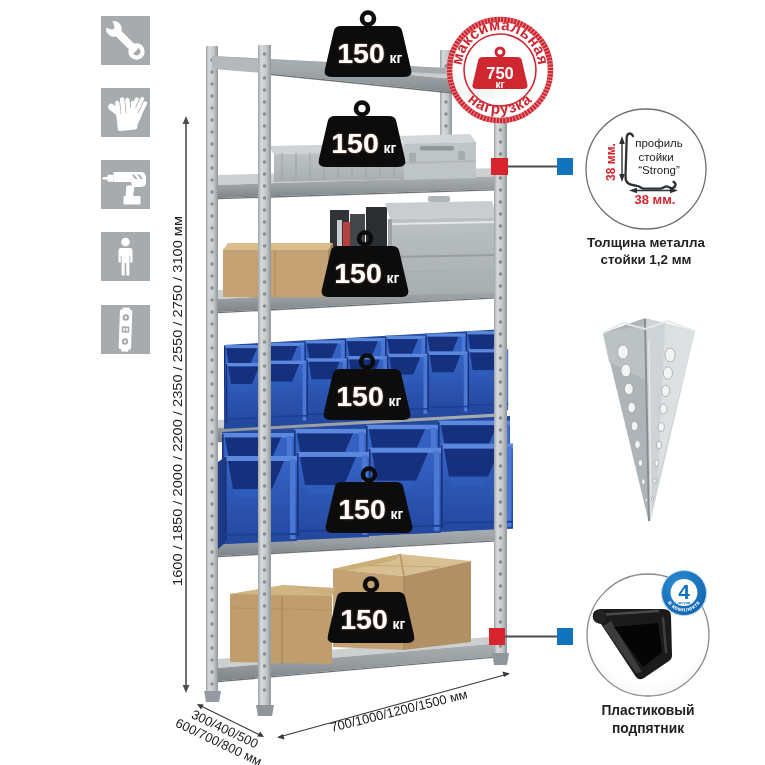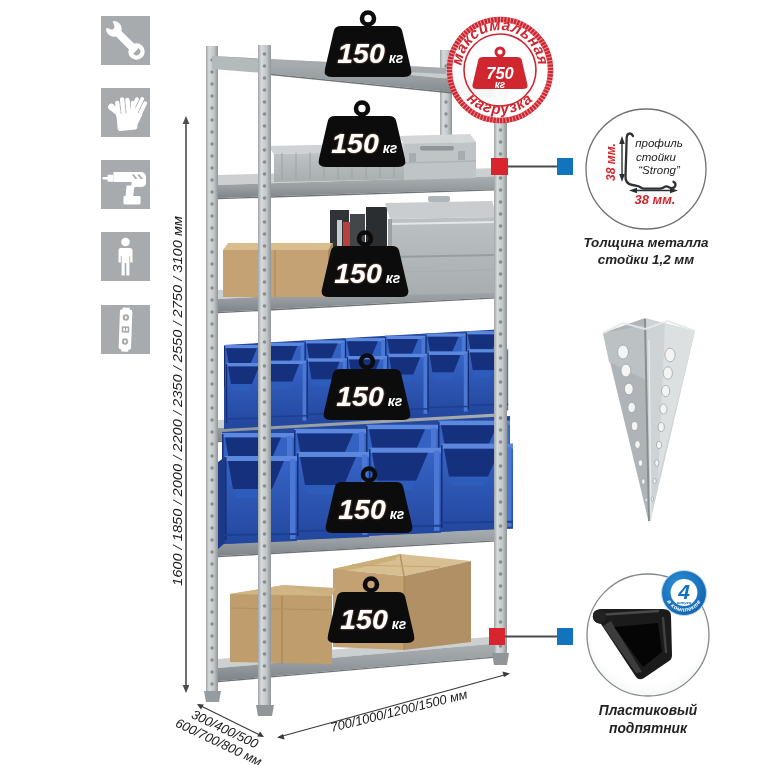--- a/index.html
+++ b/index.html
@@ -1,15 +1,15 @@
 <!DOCTYPE html>
 <html><head><meta charset="utf-8">
 <style>
 html,body{margin:0;padding:0;background:#fff;}
-#c{position:relative;width:765px;height:765px;overflow:hidden;font-family:"Liberation Sans",sans-serif;font-style:italic;}
+#c{position:relative;width:765px;height:765px;overflow:hidden;font-family:"Liberation Sans",sans-serif;}
 text{font-family:"Liberation Sans",sans-serif;}
 </style></head><body>
 <div id="c">
 <svg width="765" height="765" viewBox="0 0 765 765" xmlns="http://www.w3.org/2000/svg">
 <defs>
 <linearGradient id="gpost" x1="0" y1="0" x2="1" y2="0">
  <stop offset="0" stop-color="#9ea4a7"></stop>
           <stop offset="0.25" stop-color="#d6dadb"></stop>
  <stop offset="0.65" stop-color="#c2c7c9"></stop>
           <stop offset="1" stop-color="#8f9598"></stop>

